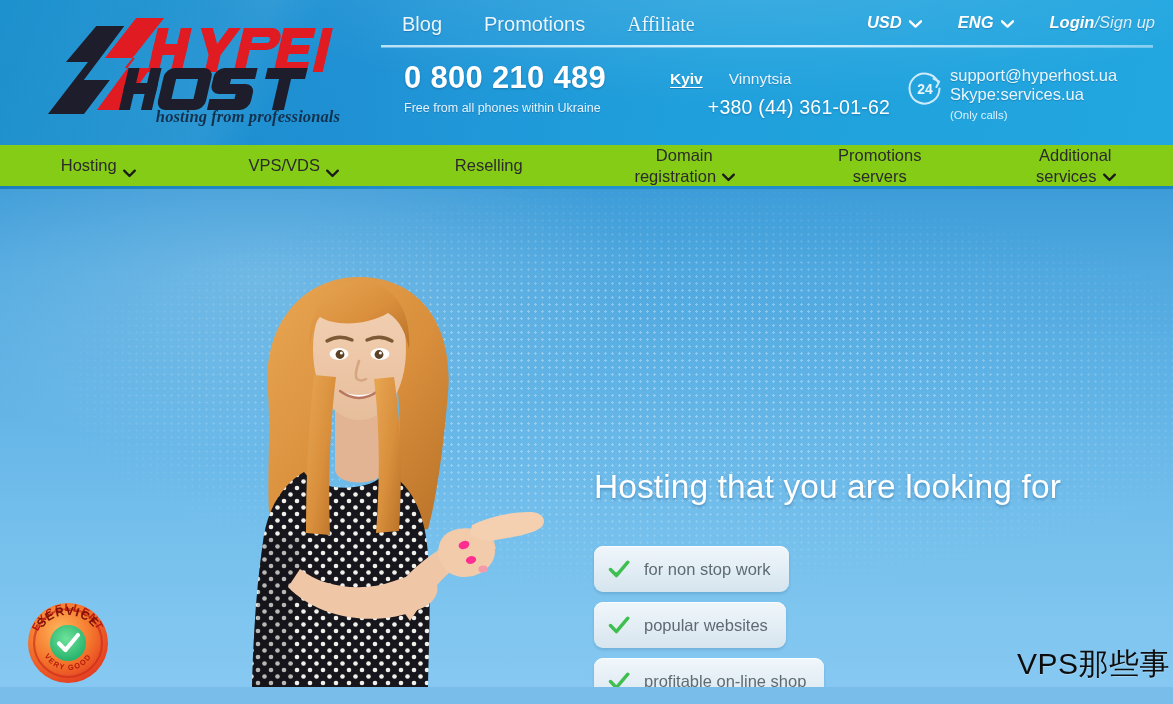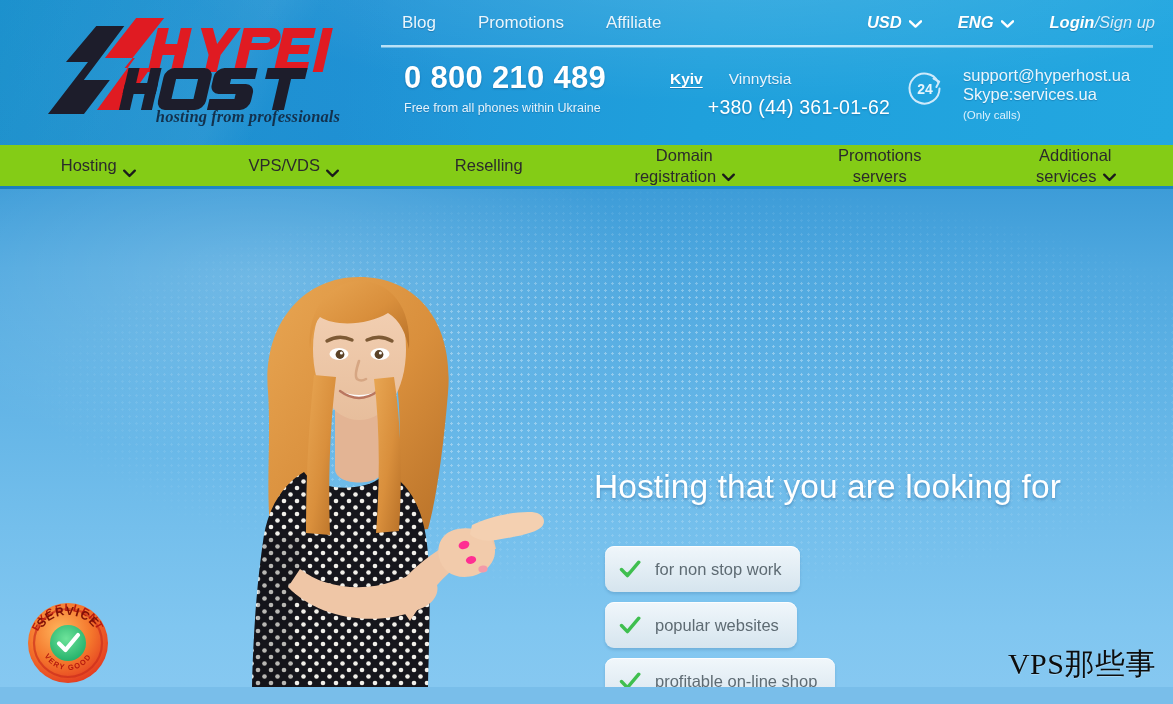--- a/index.html
+++ b/index.html
@@ -39,25 +39,25 @@
     font-size:16.5px; color:#13314d; letter-spacing:.1px;
     white-space:nowrap;
   }
 
   
   .toplinks{
     position:absolute; left:402px; top:13px;
     display:flex; align-items:center; gap:0;
   }
   .toplinks a{
-    color:#eaf6fd; text-decoration:none; font-size:17px;
+    color:#eaf6fd; text-decoration:none; font-size:20px;
     padding:0 0; margin-right:42px; white-space:nowrap;
     text-shadow:0 1px 1px rgba(0,40,80,.25);
   }
-  .toplinks a:last-child{margin-right:0;}
+  .toplinks a:last-child{margin-right:0;font-family:Liberation Serif, serif;}
 
   .topright{
     position:absolute; right:18px; top:13px;
     display:flex; align-items:center; gap:0; white-space:nowrap;font-style:italic;
   }
   .sel{
     display:flex; align-items:center; gap:7px;
     color:#fff; font-weight:bold; font-size:16.5px; margin-right:38px;
     text-shadow:0 1px 1px rgba(0,40,80,.25);
   }
@@ -102,21 +102,21 @@
     color:#ffffff; font-weight:bold; text-decoration:underline; text-underline-offset:3px;
   }
   .cities .num{
     margin-top:8px; text-align:right; font-size:19.5px; color:#ffffff;
     white-space:nowrap; letter-spacing:.2px;
     text-shadow:0 1px 2px rgba(0,45,90,.3);
   }
 
   .support{
     position:absolute; left:906px; top:66px;
-    display:flex; align-items:flex-start; gap:19px;
+    display:flex; align-items:flex-start; gap:6px;
   }
   .support .ico{ width:38px; height:38px; margin-top:3px; flex:0 0 38px;}
   .support .txt{ line-height:1.18; }
   .support .txt .l{
     font-size:16.5px; color:#eaf6fd; white-space:nowrap;
     text-shadow:0 1px 1px rgba(0,45,90,.25);
   }
   .support .txt .only{
     margin-top:8px; text-align:center; font-size:11.5px; color:#dcf0fc;
   }
@@ -178,30 +178,29 @@
 
   .features{ position:absolute; left:594px; top:357px; }
   .feat{
     display:flex; align-items:center; gap:14px;
     height:46px; padding:0 18px 0 14px;
     margin-bottom:10px;
     background:linear-gradient(180deg, rgba(250,251,252,.92), rgba(226,233,238,.88));
     border-radius:9px;
     box-shadow:0 2px 3px rgba(25,70,115,.18), inset 0 1px 0 rgba(255,255,255,.8);
     width:max-content;
-    margin-left:11px;
   }
   .feat .chk{ width:22px; height:22px; flex:0 0 22px; }
   .feat .ftxt{ font-size:16.5px; color:#5e6b73; white-space:nowrap; }
 
   .badge{ position:absolute; left:24px; bottom:0px; width:88px; height:92px; }
 
   .watermark{
-    position:absolute; right:17px; bottom:2px;
-    font-family:Liberation Serif, serif;
+    position:absolute; right:3px; bottom:2px;
+    font-family:Liberation Sans, sans-serif;
     font-size:30px; color:#0d0d0d; letter-spacing:.5px;
     text-shadow:0 1px 0 rgba(255,255,255,.25);
   }
 </style>
 </head>
 <body>
 
 <div class="page">
 
   <div class="header">

